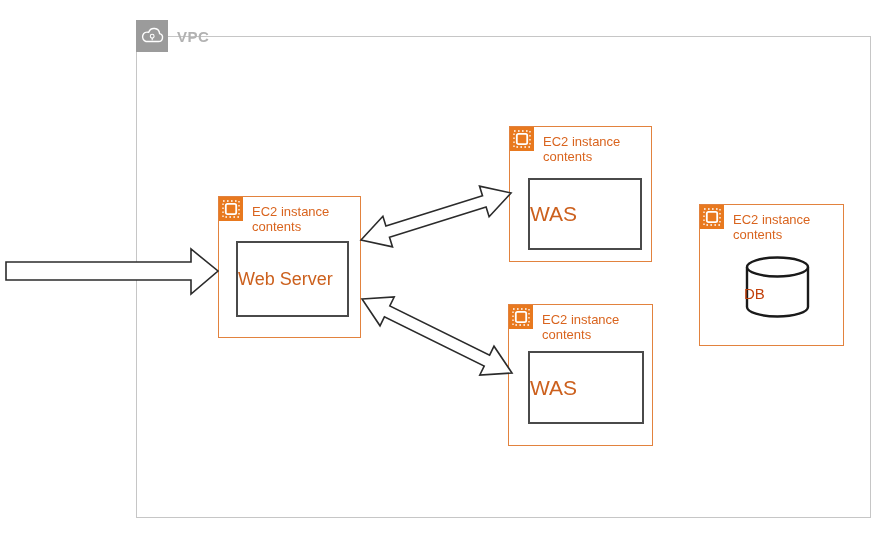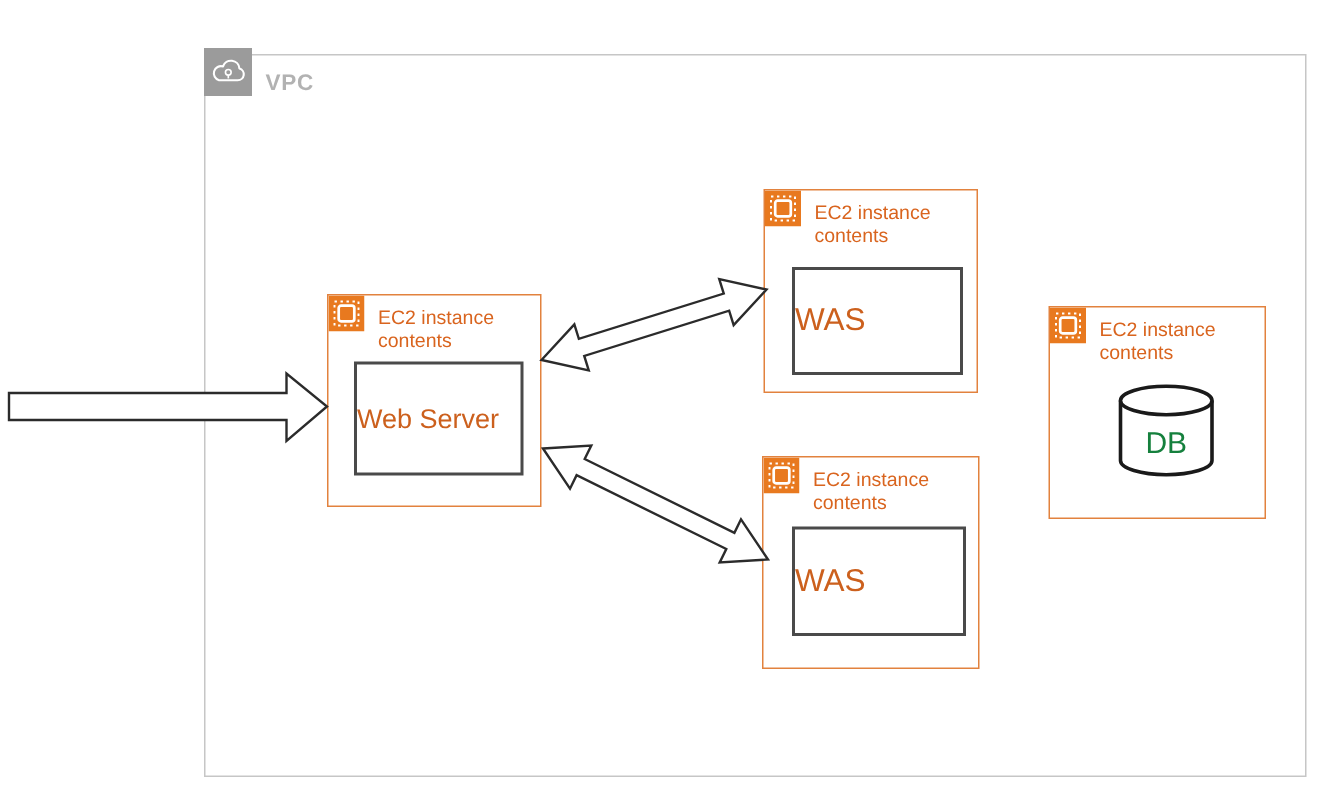--- a/index.html
+++ b/index.html
@@ -1,40 +1,40 @@
 <!DOCTYPE html>
 <html><head>
 <meta charset="utf-8">
 <style>
   html,body{margin:0;padding:0;background:#ffffff;}
   body{font-family:"Liberation Sans",sans-serif;}
   .canvas{position:relative;width:891px;height:539px;background:#fff;overflow:hidden;}
 
   .vpc{position:absolute;left:136px;top:36px;width:735px;height:482px;
        border:1px solid #c6c6c6;box-sizing:border-box;background:#fff;}
-  .vpc-tag{position:absolute;left:136px;top:32px;display:flex;align-items:flex-end;}
+  .vpc-tag{position:absolute;left:136px;top:20px;display:flex;align-items:flex-start;}
   .vpc-icon{width:32px;height:32px;display:block;}
   .vpc-label{color:#b2b2b2;font-weight:bold;font-size:15px;margin:8px 0 0 9px;letter-spacing:.5px;}
 
   .ip-label{position:absolute;left:10px;top:227px;font-size:16px;color:#111;}
 
   .ec2-box{position:absolute;border:1px solid #e2823e;box-sizing:border-box;background:#fff;}
   .ec2-icon{position:absolute;left:0;top:0;width:24px;height:24px;}
   .ec2-label{position:absolute;left:33px;top:7px;width:100px;color:#d9641e;
              font-size:13px;line-height:15px;}
   .inner-box{position:absolute;border:2px solid #4a4a4a;box-sizing:border-box;background:#fff;
              display:flex;align-items:center;justify-content:flex-start;}
   .node-name{color:#cc601d;}
   .web-server-name{font-size:18px;}
   .was-name{font-size:21px;}
 
   .db-wrap{position:absolute;left:44px;top:50px;width:67px;height:64px;}
   .db-wrap svg{position:absolute;left:0;top:0;}
-  .db-name{position:absolute;left:0;top:30px;width:100%;text-align:center;
-           color:#15803d;font-size:20px;}
+  .db-name{position:absolute;left:0;top:30px;width:100%;text-align:left;
+           color:#c2410c;font-size:15px;}
 
   .arrows{position:absolute;left:0;top:0;pointer-events:none;}
   .arrows polygon{fill:#ffffff;stroke:#2b2b2b;stroke-width:1.6;stroke-linejoin:miter;}
 </style>
 </head>
 <body>
 
 <div class="canvas">
 
   <div class="vpc"></div>

